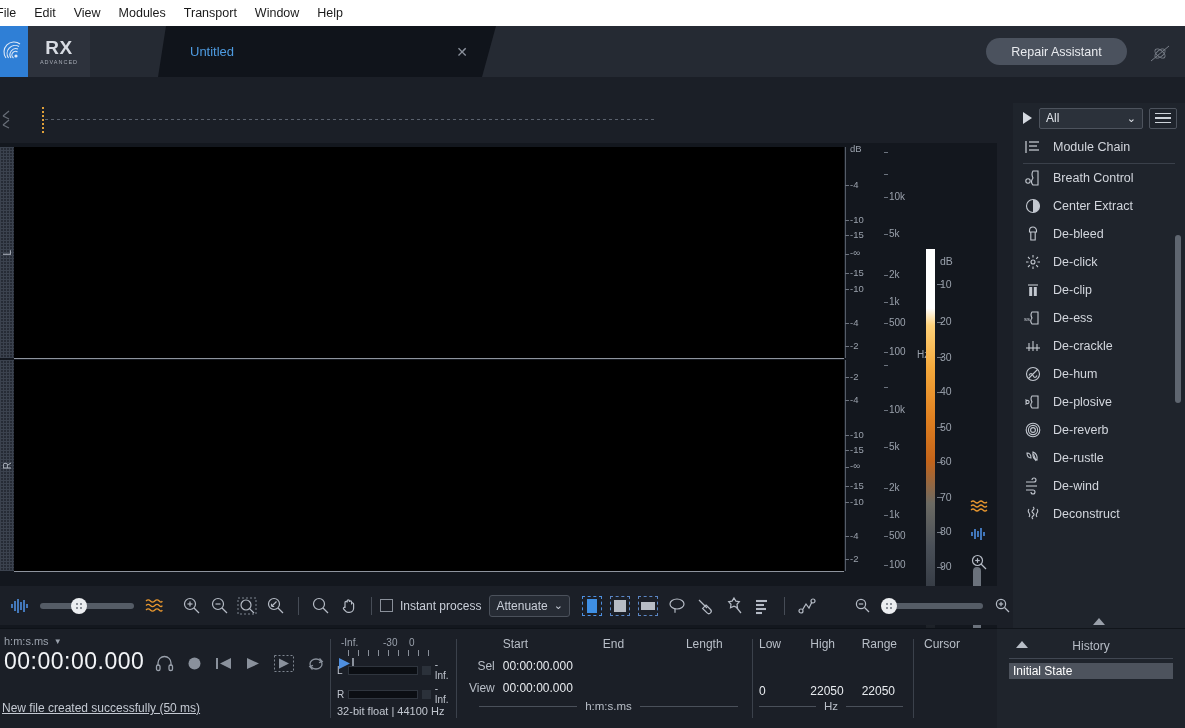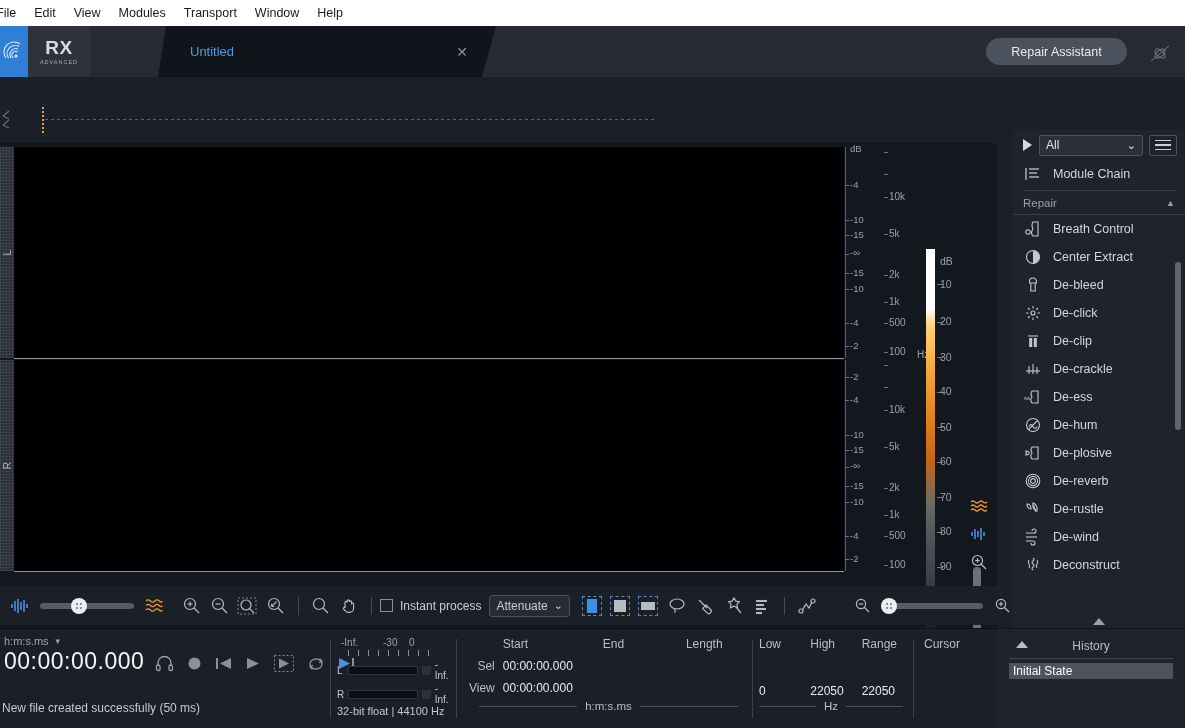--- a/index.html
+++ b/index.html
@@ -206,21 +206,20 @@
     display:flex; align-items:center; justify-content:center; }
   .sel-box.active { border-color:#4d8fe0; }
   .sel-fill-blue { width: 10px; height: 14px; background: #3f8fe4; }
   .sel-fill-grey { width: 12px; height: 12px; background: #b7bcc4; }
   .sel-fill-wide { width: 14px; height: 8px; background: #b7bcc4; }
 
   
   .rpanel {
     position: absolute; right: 0; top: 103px; width: 172px; bottom: 100px;
     background: #1f242c;
-    margin-top: 27px;
   }
   .rp-top {
     height: 30px; display: flex; align-items: center; gap: 6px; padding: 0 8px;
   }
   .rp-play { color: #d5d9e0; flex: none; }
   .rp-select {
     flex: 1; height: 21px; background: #2b313a; border: 1px solid #4d535d;
     border-radius: 2px; display: flex; align-items: center;
     justify-content: space-between; padding: 0 6px; font-size: 12px; color: #dfe3e9;
   }
@@ -279,21 +278,21 @@
   .bb-div { width: 1px; background: #3b414b; margin: 10px 0; flex: none; }
 
   .transport { width: 330px; padding: 6px 0 0 4px; position: relative; }
   .fmt-row { display: flex; align-items: center; gap: 5px; font-size: 11px; color: #9aa1ac; }
   .fmt-caret { color: #9aa1ac; font-size: 8px; }
   .timecode {
     font-size: 23px; color: #f2f4f7; letter-spacing: .5px; margin-top: 1px;
     font-family: "Liberation Sans", sans-serif;
   }
   .tp-btns { position: absolute; left: 155px; top: 26px; display: flex; align-items: center; gap: 13px; }
-  .statusmsg { position: absolute; left: 2px; bottom: 13px; font-size: 12px; color: #c4c9d2; }
+  .statusmsg { position: absolute; left: 2px; bottom: 13px; font-size: 12px; color: #c4c9d2; text-decoration: underline; }
 
   .meters { width: 125px; padding: 8px 6px 0 6px; position: relative; }
   .meter-scale { display: flex; font-size: 10px; color: #9aa1ac; position: relative; height: 13px; }
   .meter-ticks {
     height: 7px; margin-left: 10px; width: 96px; position: relative;
   }
   .meter-ticks i { position: absolute; top: 0; width: 1px; height: 6px; background: #8a909a; }
   .meter-row { display: flex; align-items: center; gap: 4px; margin-top: 2px; font-size: 10px; color: #c2c7d0; }
   .meter-ch { width: 8px; font-size: 10px; color: #c2c7d0; }
   .meter-bar { width: 78px; height: 9px; background: #0b0e13; border: 1px solid #2f353e; position: relative; }
@@ -749,24 +748,20 @@
             <path d="M2 2 v12"></path>
                 <line x1="5" y1="3" x2="15" y2="3"></line>
             <line x1="5" y1="7" x2="13" y2="7"></line>
                 <line x1="5" y1="11" x2="15" y2="11"></line>
               </g>
             </svg>
         </span>
         <span>Module Chain</span>
       </div>
       <div class="mod-sep"></div>
-      <div class="cat-row">
-        <span>Repair</span>
-        <span style="font-size:9px;">▲</span>
-      </div>
 
       <div class="mod-row">
         <span class="ico">
           <svg width="18" height="18" viewBox="0 0 18 18">
               <g fill="none" stroke="#c3c8d0" stroke-width="1.1">
             <path d="M9 2 h5 v14 h-5 q-3-3 0-7 q-2-4 0-7z"></path>
                 <circle cx="4" cy="12" r="2.2"></circle>
               </g>
             </svg>
         </span>
@@ -808,42 +803,42 @@
         <span class="ico">
           <svg width="18" height="18" viewBox="0 0 18 18">
               <g stroke="#c3c8d0" stroke-width="1.1" fill="none">
             <line x1="4" y1="4" x2="14" y2="4"></line>
                 <rect x="5.2" y="6" width="3" height="9" fill="#c3c8d0" stroke="none"></rect>
             <rect x="9.8" y="6" width="3" height="9" fill="#c3c8d0" stroke="none"></rect>
               </g>
             </svg>
         </span>
         <span>De-clip</span>
+      </div>
+      <div class="mod-row">
+        <span class="ico">
+          <svg width="18" height="18" viewBox="0 0 18 18">
+              <text x="0" y="12" font-size="6" fill="#c3c8d0" font-family="Liberation Sans">ss</text>
+            <path d="M8 3 h6 v12 h-6 q-2.5-3 0-6 q-2-3.5 0-6z" fill="none" stroke="#c3c8d0" stroke-width="1.1"></path>
+            </svg>
+        </span>
+        <span>De-ess</span>
       </div>
       <div class="mod-row">
         <span class="ico">
           <svg width="18" height="18" viewBox="0 0 18 18">
               <g stroke="#c3c8d0" stroke-width="1.1" fill="none">
             <line x1="2" y1="11" x2="16" y2="11"></line>
                 <line x1="5" y1="6" x2="5" y2="14"></line>
             <line x1="9" y1="4" x2="9" y2="14"></line>
                 <line x1="13" y1="7" x2="13" y2="14"></line>
               </g>
             </svg>
         </span>
         <span>De-crackle</span>
-      </div>
-      <div class="mod-row">
-        <span class="ico">
-          <svg width="18" height="18" viewBox="0 0 18 18">
-              <text x="0" y="12" font-size="6" fill="#c3c8d0" font-family="Liberation Sans">ss</text>
-            <path d="M8 3 h6 v12 h-6 q-2.5-3 0-6 q-2-3.5 0-6z" fill="none" stroke="#c3c8d0" stroke-width="1.1"></path>
-            </svg>
-        </span>
-        <span>De-ess</span>
       </div>
       <div class="mod-row">
         <span class="ico">
           <svg width="18" height="18" viewBox="0 0 18 18">
               <g fill="none" stroke="#c3c8d0" stroke-width="1.1">
             <circle cx="9" cy="9" r="6.5"></circle>
                 <path d="M5 10.5 q2-4 4 0 t4 0"></path>
                 <line x1="4.5" y1="13.5" x2="13.5" y2="4.5"></line>
               </g>
             </svg>

